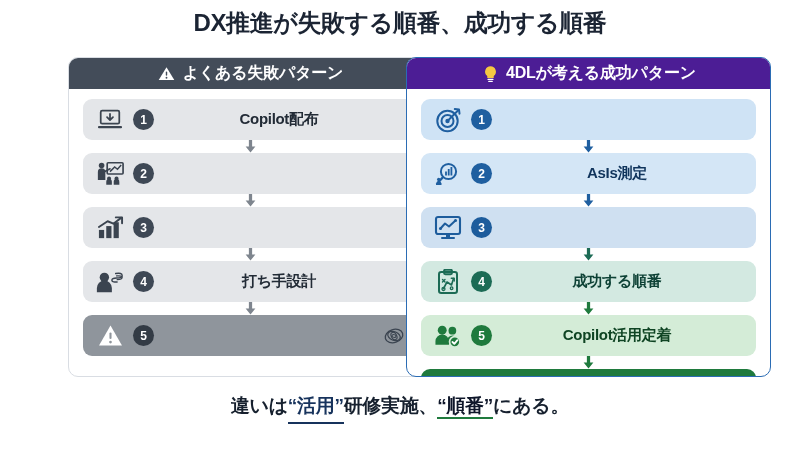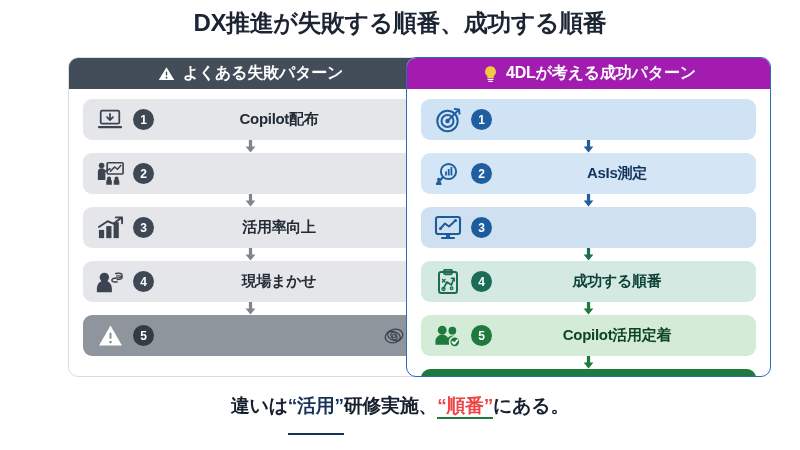--- a/index.html
+++ b/index.html
@@ -57,21 +57,21 @@
     align-items: center;
     justify-content: center;
     gap: 7px;
     font-size: 16px;
     font-weight: 700;
     color: #ffffff;
     letter-spacing: -0.2px;
     white-space: nowrap;
   }
   #panel-failure .panel-header { background: #434c59; }
-  #panel-success .panel-header { background: #a21caf; }
+  #panel-success .panel-header { background: #4c1d95; }
 
   .header-icon {
     display: inline-flex;
     align-items: center;
     justify-content: center;
     width: 18px;
     height: 18px;
     flex: 0 0 auto;
   }
 
@@ -189,24 +189,24 @@
     text-align: center;
     font-size: 19px;
     font-weight: 700;
     color: #16202e;
     letter-spacing: -0.3px;
     white-space: nowrap;
   }
   .hl-navy {
     color: #17335c;
     border-bottom: 2.5px solid #17335c;
-    padding-bottom: 17px;
+    padding-bottom: 6px;
   }
   .hl-green {
-    color: #ef4444;
+    color: #0f172a;
     border-bottom: 2.5px solid #1f7a3d;
     padding-bottom: 1px;
   }
 </style>
 </head>
 <body>
 
 <div id="page-title">DX推進が失敗する順番、成功する順番</div>
 
 <div class="panel" id="panel-failure">
@@ -269,40 +269,39 @@
       <span class="row-icon">
         <svg width="27" height="24" viewBox="0 0 28 24">
           <rect x="2" y="14" width="5.4" height="8.5" fill="#3b4450"></rect>
           <rect x="9.6" y="10" width="5.4" height="12.5" fill="#3b4450"></rect>
           <rect x="17.2" y="6" width="5.4" height="16.5" fill="#3b4450"></rect>
           <path d="M2 11 L11 5 L17 7.5 L25 1.5" fill="none" stroke="#3b4450" stroke-width="2" stroke-linecap="round" stroke-linejoin="round"></path>
           <path d="M19.5 1 H26 V7" fill="none" stroke="#3b4450" stroke-width="2" stroke-linecap="round" stroke-linejoin="round"></path>
         </svg>
       </span>
       <span class="badge">3</span>
-      <span class="row-label">活用率向上</span>
     </div>
 
     <div class="arrow">
       <svg width="13" height="13" viewBox="0 0 12 12">
           <path d="M4.5 0 H7.5 V6 H10.5 L6 11.5 L1.5 6 H4.5 Z" fill="#7e858e"></path>
         </svg>
     </div>
 
     <div class="row row-fail">
       <span class="row-icon">
         <svg width="30" height="24" viewBox="0 0 32 24">
           <circle cx="10" cy="7" r="5" fill="#3b4450"></circle>
           <path d="M2 23 V18.5 a8 8 0 0 1 16 0 V23 Z" fill="#3b4450"></path>
           <path d="M22 3 q7 -1.2 7 2.2 q0 2.4 -6 2.6 q-5 0.2 -5 2.2 q0 2 5.6 2" fill="none" stroke="#3b4450" stroke-width="1.5" stroke-linecap="round"></path>
           <path d="M23 5.5 q6 -0.6 6 1.8 q0 2 -5.4 2.2" fill="none" stroke="#3b4450" stroke-width="1.3" stroke-linecap="round"></path>
         </svg>
       </span>
       <span class="badge">4</span>
-      <span class="row-label">現場まかせ</span>
+      <span class="row-label">打ち手設計</span>
     </div>
 
     <div class="arrow">
       <svg width="13" height="13" viewBox="0 0 12 12">
           <path d="M4.5 0 H7.5 V6 H10.5 L6 11.5 L1.5 6 H4.5 Z" fill="#7e858e"></path>
         </svg>
     </div>
 
     <div class="row row-fail-final">
       <span class="row-icon">

